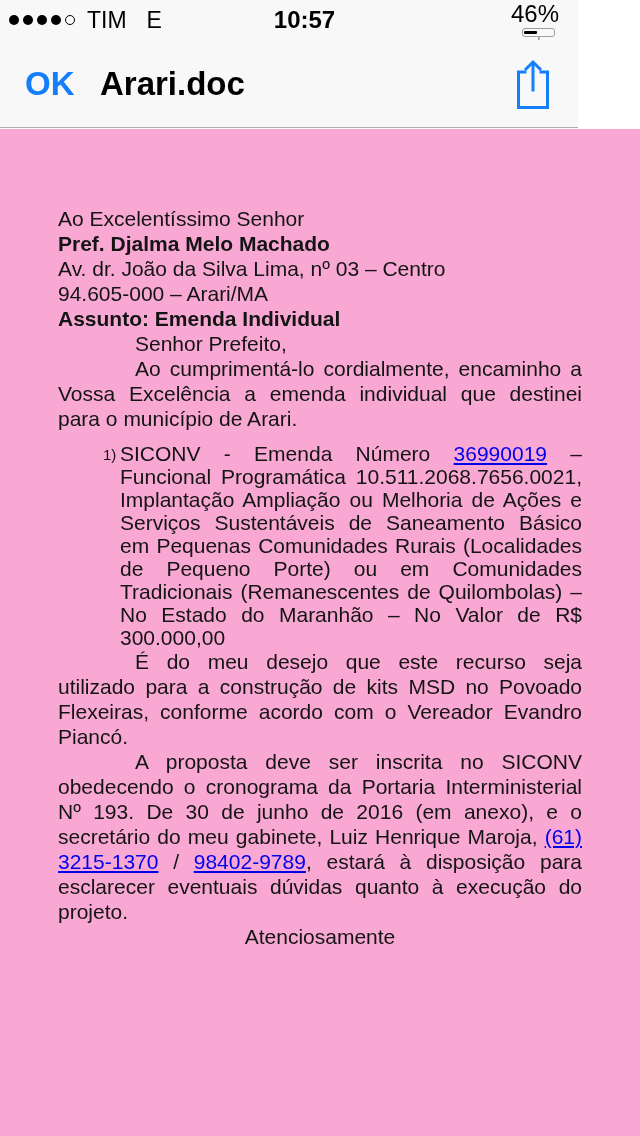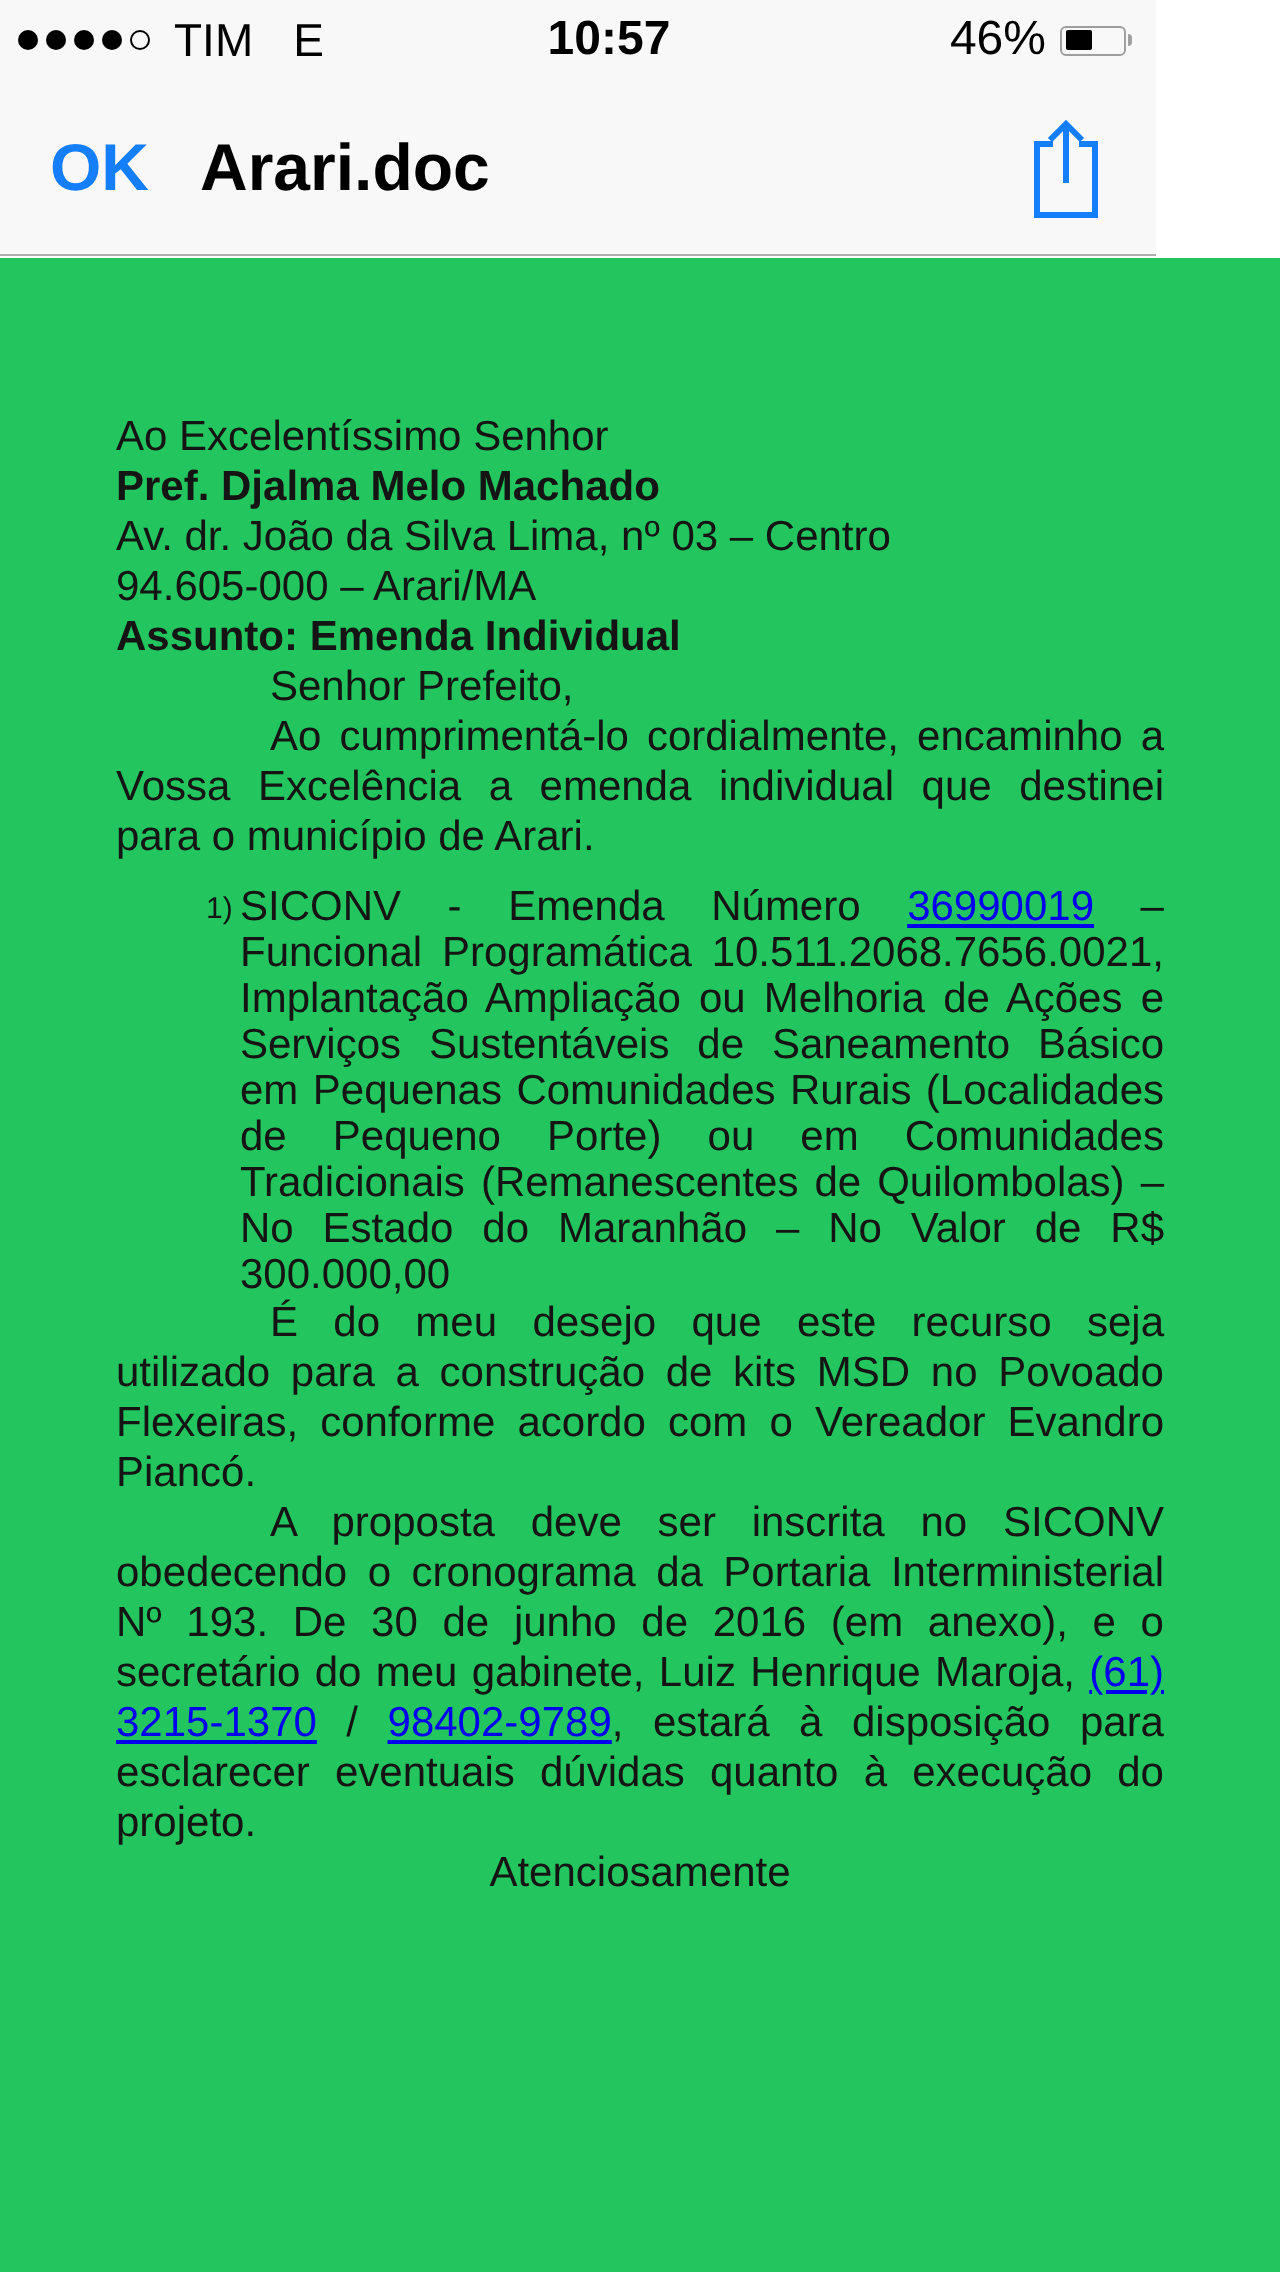--- a/index.html
+++ b/index.html
@@ -15,42 +15,42 @@
              align-items:center; }
   .dots { display:flex; align-items:center; margin-right:8px; }
   .dot { width:10px; height:10px; border-radius:50%; background:#000; margin-right:4px; }
   .dot.hollow { background:transparent; border:1.5px solid #000; }
   .sb-carrier { font-size:23px; color:#000; margin-right:20px; }
   .sb-net { font-size:23px; color:#000; }
   .sb-time { position:absolute; left:0; right:0; top:0; height:40px; display:flex;
              align-items:center; justify-content:center; font-size:24px;
              font-weight:600; color:#000;padding-left:31px; }
   .sb-right { position:absolute; right:12px; top:0; height:40px; display:flex;
-              align-items:center; }
+              align-items:center;flex-direction:column; }
   .sb-batt-label { font-size:24px; color:#000; margin-right:7px; }
   .battery { position:relative; width:33px; height:15px; border:1px solid #9e9e9e;
              border-radius:3px; display:inline-block; }
   .battery .fill { position:absolute; left:1.5px; top:1.5px; bottom:1.5px;
                    width:13px; background:#000; border-radius:1px; }
   .battery-nub { width:2px; height:6px; background:#9e9e9e;
                  border-radius:0 2px 2px 0; margin-left:1px; }
 
   .nav-bar { position:absolute; top:40px; left:0; width:100%; height:88px; }
   .ok-btn { position:absolute; left:25px; top:50%; transform:translateY(-50%);
             font-size:33px; font-weight:700; color:#157efb; background:none;
             border:none; font-family:inherit; cursor:pointer; }
   .nav-title { position:absolute; left:100px; right:100px; top:50%;
                transform:translateY(-50%); text-align:left; font-size:33px;
                font-weight:700; color:#000; white-space:nowrap; }
   .share-btn { position:absolute; right:26px; top:50%; transform:translateY(-50%);
                background:none; border:none; cursor:pointer; padding:0; line-height:0; }
 
   
   .doc { position:absolute; top:129px; left:0; width:640px; height:1007px;
-         background:#22c55e; padding:77px 58px 0 58px; font-size:21px;
+         background:#f9a8d4; padding:77px 58px 0 58px; font-size:21px;
          line-height:25px; color:#141414; overflow:hidden; }
   .doc p { margin:0; }
   .bold { font-weight:bold; }
   .subject { margin-top:9px; }
   .salutation { margin-top:63px; text-indent:77px; }
   .para { text-align:justify; text-indent:77px; }
   .para-intro { margin-top:69px; }
   .list-item { margin-top:11px; margin-left:62px; position:relative;
                text-align:justify; line-height:23px; }
   .list-marker { position:absolute; left:-17px; top:5px; font-size:15px;

